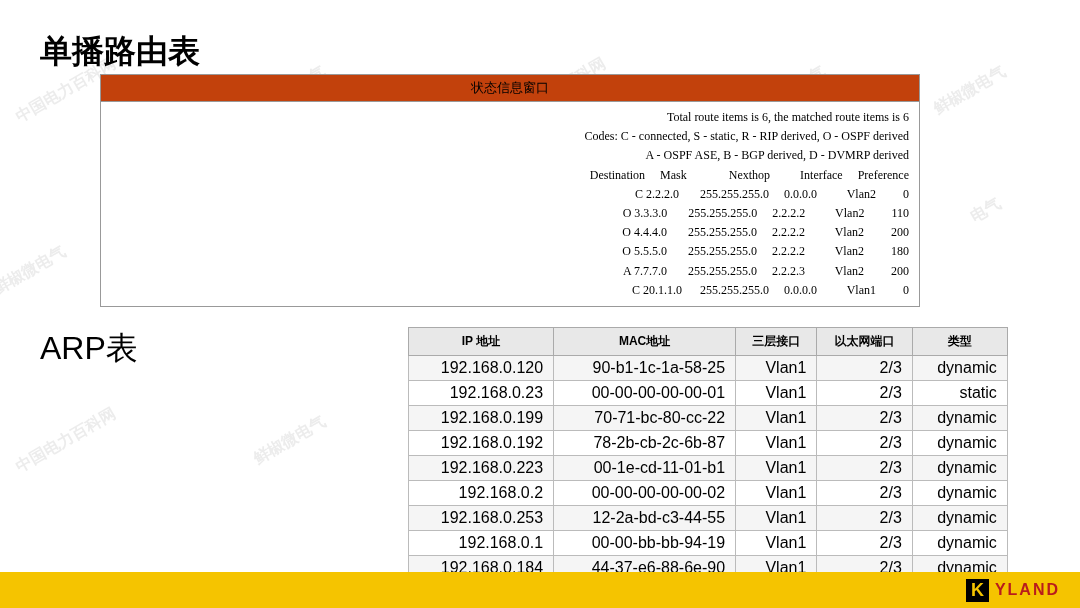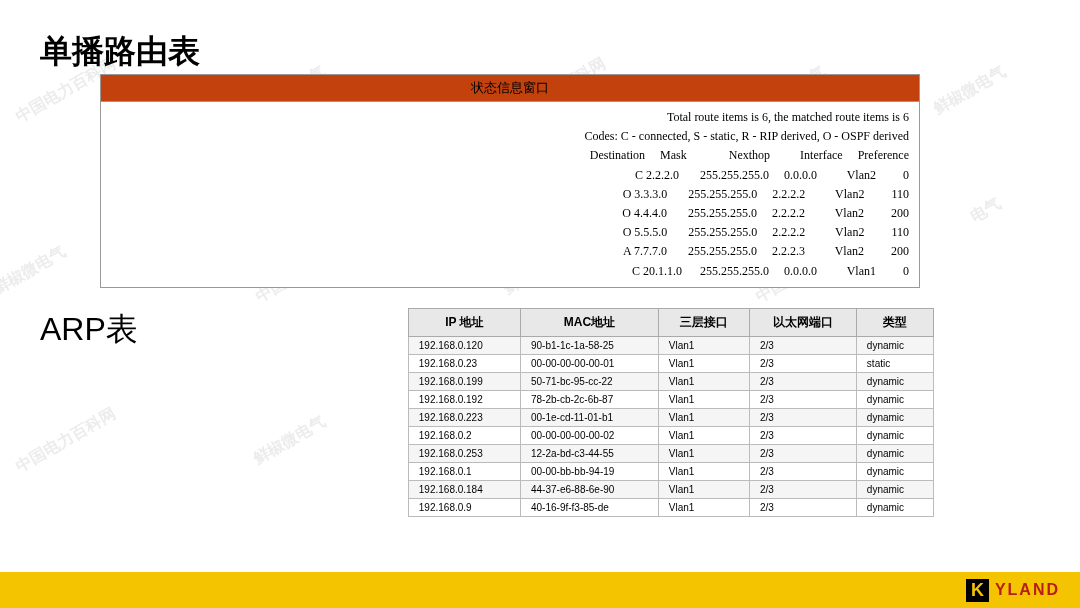--- a/index.html
+++ b/index.html
@@ -69,21 +69,21 @@
     .arp-title {
       font-size: 32px;
       font-weight: normal;
       color: #000;
       margin-bottom: 12px;
       font-family: "Microsoft YaHei", Arial, sans-serif;
     }
 
     .arp-table-container {
       margin-left: 250px;
-      width: 526px;
+      width: 600px;
     }
 
     .arp-table {
       border-collapse: collapse;
       width: 100%;
       font-size: 12px;
       font-family: Arial, sans-serif;
     }
 
     .arp-table th {
@@ -92,22 +92,22 @@
       padding: 5px 10px;
       text-align: center;
       font-weight: bold;
       font-family: "Microsoft YaHei", Arial, sans-serif;
       font-size: 12px;
     }
 
     .arp-table td {
       border: 1px solid #bbb;
       padding: 3px 10px;
-      text-align: left;
-      font-size: 10px;
+      text-align: right;
+      font-size: 16px;
     }
 
     .arp-table tr:nth-child(odd) td {
       background: #f5f5f5;
     }
     .arp-table tr:nth-child(even) td {
       background: #ffffff;
     }
 
     
@@ -189,26 +189,27 @@
 
 <div class="main-content">
 
   <div class="section-title">单播路由表</div>
 
   <div class="routing-table-container">
     <div class="routing-table-header">状态信息窗口</div>
     <div class="routing-table-body">
       <div class="rt-row" id="rt-info1">Total route items is 6, the matched route items is 6</div>
       <div class="rt-row" id="rt-info2">Codes: C - connected, S - static, R - RIP derived, O - OSPF derived</div>
+      <div class="rt-row" id="rt-info3">       A - OSPF ASE, B - BGP derived, D - DVMRP derived</div>
       <div class="rt-row" id="rt-col-header">    Destination     Mask              Nexthop          Interface     Preference</div>
       <div id="rt-rows-container">
           <div class="rt-row">C 2.2.2.0       255.255.255.0     0.0.0.0          Vlan2         0</div>
           <div class="rt-row">O 3.3.3.0       255.255.255.0     2.2.2.2          Vlan2         110</div>
           <div class="rt-row">O 4.4.4.0       255.255.255.0     2.2.2.2          Vlan2         200</div>
-          <div class="rt-row">O 5.5.5.0       255.255.255.0     2.2.2.2          Vlan2         110</div>
+          <div class="rt-row">O 5.5.5.0       255.255.255.0     2.2.2.2          Vlan2         180</div>
           <div class="rt-row">A 7.7.7.0       255.255.255.0     2.2.2.3          Vlan2         200</div>
           <div class="rt-row">C 20.1.1.0      255.255.255.0     0.0.0.0          Vlan1         0</div>
         </div>
     </div>
   </div>
 
   <div style="display:flex; align-items:flex-start; gap: 20px;">
     <div class="arp-title">ARP表</div>
     <div class="arp-table-container">
       <table class="arp-table">
@@ -231,21 +232,21 @@
             </tr>
             <tr>
               <td>192.168.0.23</td>
               <td>00-00-00-00-00-01</td>
               <td>Vlan1</td>
               <td>2/3</td>
               <td>static</td>
             </tr>
             <tr>
               <td>192.168.0.199</td>
-              <td>50-71-bc-95-cc-22</td>
+              <td>70-71-bc-80-cc-22</td>
               <td>Vlan1</td>
               <td>2/3</td>
               <td>dynamic</td>
             </tr>
             <tr>
               <td>192.168.0.192</td>
               <td>78-2b-cb-2c-6b-87</td>
               <td>Vlan1</td>
               <td>2/3</td>
               <td>dynamic</td>

